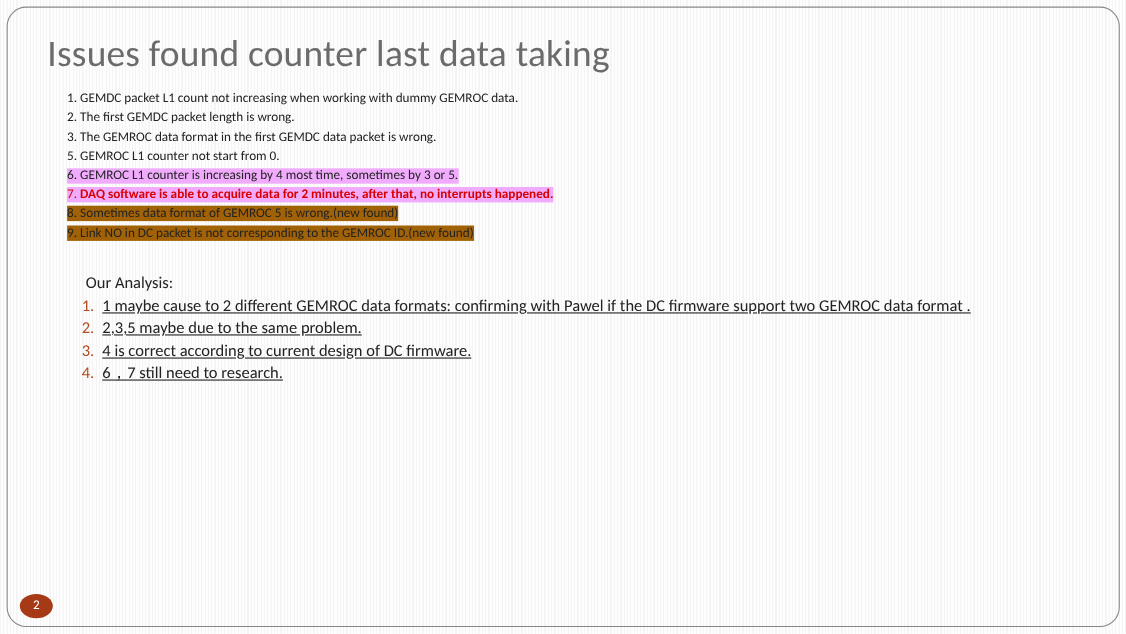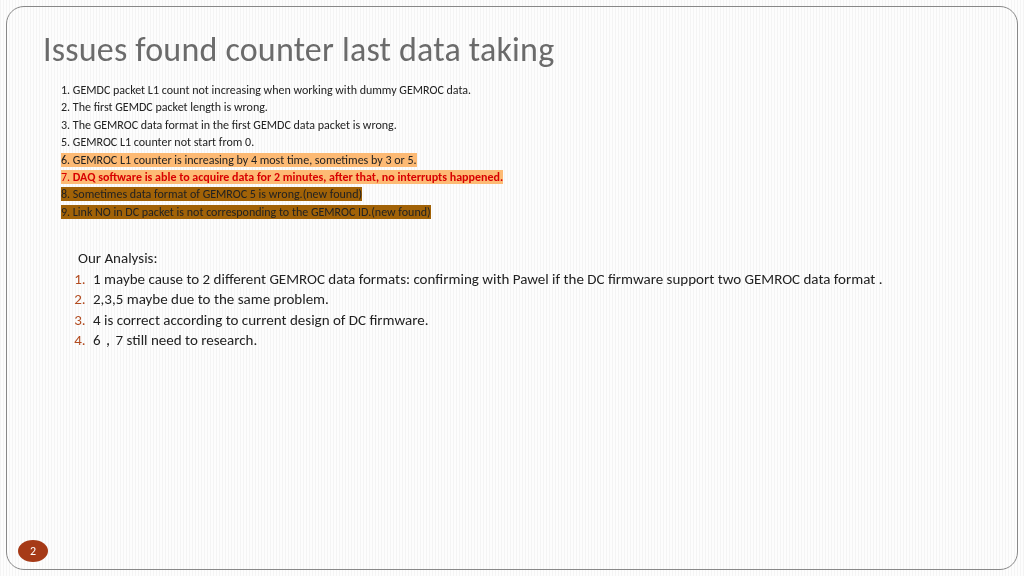--- a/index.html
+++ b/index.html
@@ -25,32 +25,32 @@
     margin-bottom: 12px;
     letter-spacing: 0.2px;
   }
   .issues {
     padding-left: 18px;
     font-size: 12px;
     line-height: 1.45;
     color: #222;
   }
   .issues .row { display: block; }
-  .hl-yellow { background: #fdba74; }
+  .hl-yellow { background: #f0abfc; }
   .hl-blue   { background: #a16207; }
   .red-bold  { color: #d80000; font-weight: 700; }
   .red-num   { color: #d80000; }
   .analysis-block { padding-left: 18px; margin-top: 28px; font-size: 15px; }
   .analysis-heading { color: #222; margin-bottom: 2px; margin-left: 17px; }
   ol.analysis {
     list-style: decimal;
     padding-left: 28px;
     color: #222;
   }
-  ol.analysis li { line-height: 1.35; padding-left: 4px; }
+  ol.analysis li { line-height: 1.35; padding-left: 4px; text-decoration: underline; }
   ol.analysis li::marker { color: #b24b1f; }
   .page-num {
     position: absolute;
     left: 18px;
     bottom: 14px;
     width: 30px;
     height: 22px;
     background: #a63a17;
     color: #ffffff;
     border-radius: 50%;

